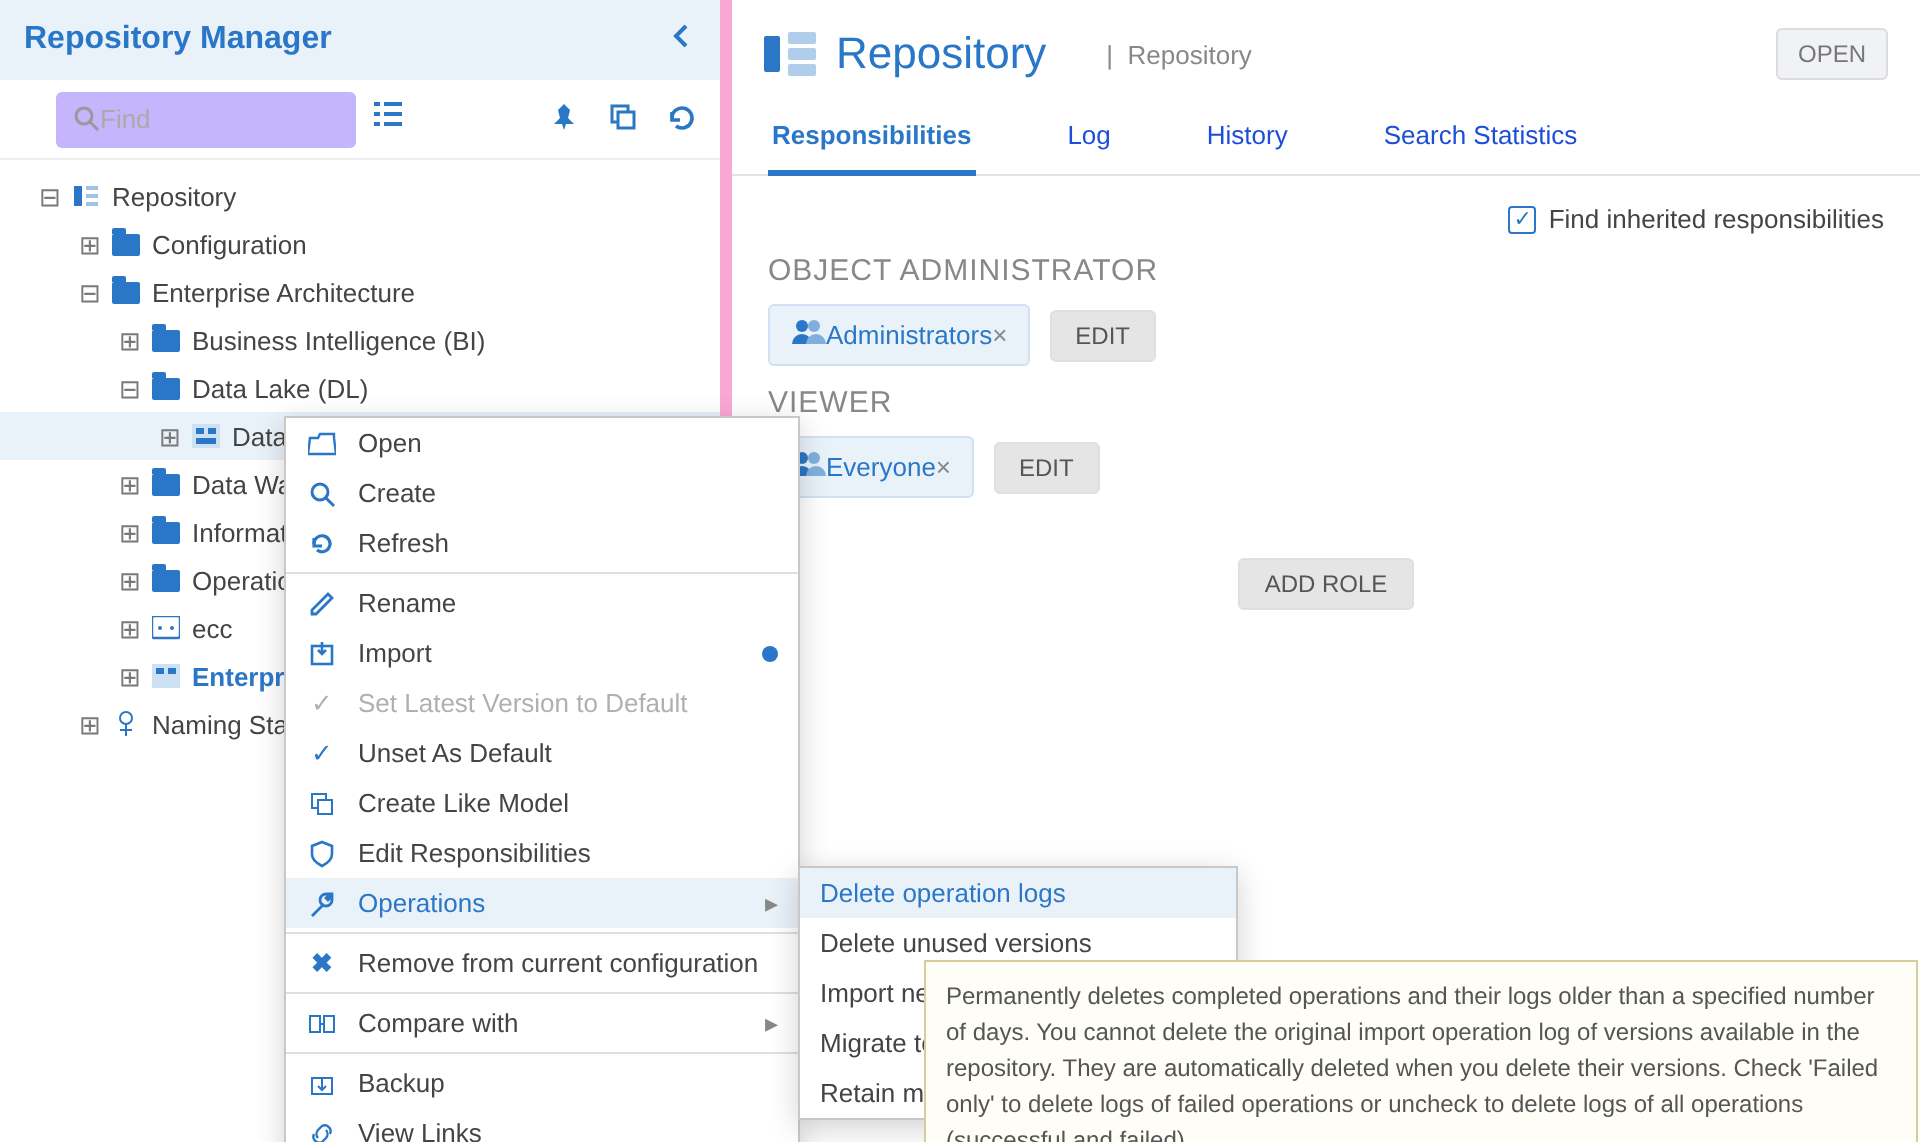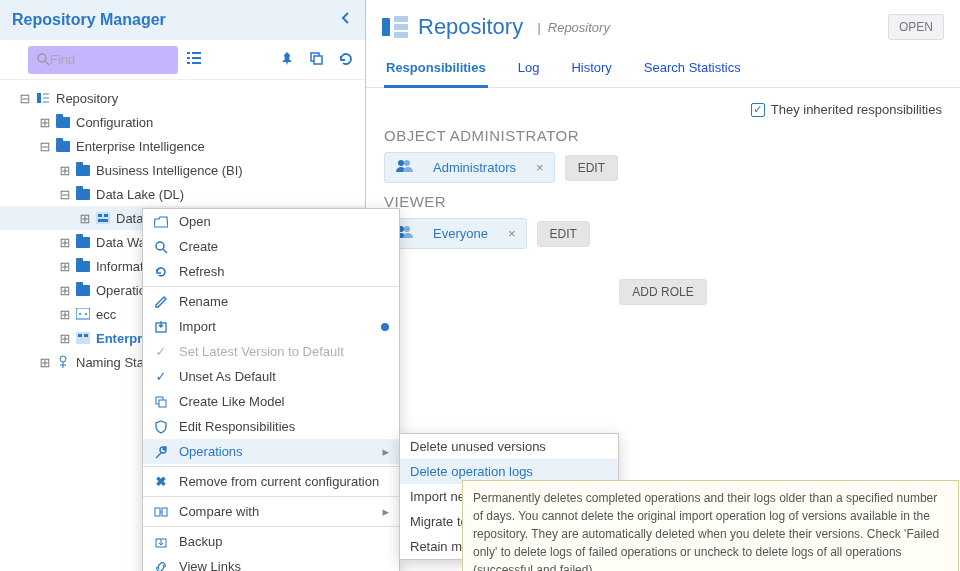--- a/index.html
+++ b/index.html
@@ -1,20 +1,20 @@
 <!DOCTYPE html>
 <html><head>
 <meta charset="utf-8">
 <style>
 * { box-sizing: border-box; margin: 0; padding: 0; font-family: -apple-system, BlinkMacSystemFont, "Segoe UI", Arial, sans-serif; }
 body { width: 960px; height: 571px; overflow: hidden; background: #fff; color: #333; font-size: 13px; }
 .app { display: flex; height: 100%; }
 
 
-.left-panel { width: 366px; border-right: 1px solid #f9a8d4; display: flex; flex-direction: column; position: relative; }
+.left-panel { width: 366px; border-right: 6px solid #f9a8d4; display: flex; flex-direction: column; position: relative; }
 .panel-header { height: 40px; background: #eaf2f9; display: flex; align-items: center; padding: 0 12px; color: #2a77c7; font-weight: 600; font-size: 16px; }
 .panel-header .collapse { margin-left: auto; color: #2a77c7; cursor: pointer; }
 .toolbar-row { height: 40px; display: flex; align-items: center; padding: 0 12px; gap: 8px; border-bottom: 1px solid #eee; }
 .search-box { display: flex; align-items: center; background: #c4b5fd; border-radius: 3px; height: 28px; padding: 0 8px; width: 150px; color: #999; margin-left: 16px; }
 .search-box input { border: none; background: transparent; outline: none; width: 100%; font-size: 13px; color: #555; }
 .search-box input::placeholder { color: #aaa; }
 .toolbar-icons { margin-left: auto; display: flex; gap: 14px; align-items: center; color: #2a77c7; }
 .toolbar-icons span { cursor: pointer; }
 .list-icon { color: #2a77c7; font-size: 16px; }
 
@@ -58,34 +58,34 @@
 
 
 .right-panel { flex: 1; padding: 0; }
 .rp-header { display: flex; align-items: center; padding: 14px 16px 10px 16px; gap: 8px; }
 .app-icon { width: 28px; height: 22px; position: relative; }
 .app-icon .bar1 { position: absolute; left: 0; top: 2px; width: 8px; height: 18px; background: #2a77c7; border-radius: 1px; }
 .app-icon .bar2 { position: absolute; left: 12px; top: 0; width: 14px; height: 6px; background: #b0cdea; border-radius: 1px; }
 .app-icon .bar3 { position: absolute; left: 12px; top: 8px; width: 14px; height: 6px; background: #b0cdea; border-radius: 1px; }
 .app-icon .bar4 { position: absolute; left: 12px; top: 16px; width: 14px; height: 6px; background: #b0cdea; border-radius: 1px; }
 .rp-title { color: #2a77c7; font-size: 22px; font-weight: 400; }
-.rp-sub { color: #888; font-size: 13px; margin-left: 6px; font-style: italic; }
+.rp-sub { color: #888; font-size: 13px; margin-left: 22px; }
 .open-btn { margin-left: auto; background: #f0f2f5; border: 1px solid #ddd; border-radius: 3px; padding: 5px 10px; color: #777; font-size: 12px; }
 
-.tabs { display: flex; gap: 28px; padding: 0 18px; border-bottom: 1px solid #e3e3e3; }
+.tabs { display: flex; gap: 44px; padding: 0 18px; border-bottom: 1px solid #e3e3e3; }
 .tab { padding: 10px 2px; color: #1d4ed8; cursor: pointer; }
 .tab.active { color: #2a77c7; font-weight: 600; border-bottom: 3px solid #2a77c7; margin-bottom: -1px; }
 
 .rp-body { padding: 14px 18px; }
 .show-row { display: flex; justify-content: flex-end; align-items: center; color: #444; font-size: 13px; gap: 6px; margin-bottom: 10px; }
 .show-row .cbox { width: 14px; height: 14px; border: 1.5px solid #2a77c7; display: inline-flex; align-items: center; justify-content: center; color: #2a77c7; font-size: 11px; border-radius: 2px; }
 
 .section-label { font-size: 15px; color: #888; letter-spacing: 0.5px; margin: 10px 0 8px 0; }
 .role-row { display: flex; align-items: center; gap: 10px; margin-bottom: 10px; }
-.chip { display: inline-flex; align-items: center; gap: 20px; background: #eaf2f9; border: 1px solid #cfe1f3; border-radius: 3px; padding: 6px 10px; color: #2a77c7; }
+.chip { display: inline-flex; align-items: center; gap: 0; background: #eaf2f9; border: 1px solid #cfe1f3; border-radius: 3px; padding: 6px 10px; color: #2a77c7; }
 .chip .x { color: #888; cursor: pointer; }
 .grey-btn { background: #e5e5e5; border: 1px solid #dfdfdf; border-radius: 3px; padding: 5px 12px; color: #555; font-size: 12px; cursor: pointer; }
 .add-role { margin-top: 30px; display: flex; justify-content: center; }
 
 .splitter-handle { position: absolute; top: 280px; right: -9px; width: 9px; height: 48px; background: #d7d7d7; border-radius: 3px; z-index: 5; }
 
 
 .ico { font-size: 14px; line-height: 1; }
 </style>
 </head>
@@ -165,21 +165,21 @@
             <span class="folder"></span>
           </span>
         <span class="label">Configuration</span>
       </div>
 
       <div class="tree-item ind1">
         <span class="toggle">⊟</span>
         <span class="icon">
             <span class="folder"></span>
           </span>
-        <span class="label">Enterprise Intelligence</span>
+        <span class="label">Enterprise Architecture</span>
       </div>
 
       <div class="tree-item ind2">
         <span class="toggle">⊞</span>
         <span class="icon">
             <span class="folder"></span>
           </span>
         <span class="label">Business Intelligence (BI)</span>
       </div>
 
@@ -284,21 +284,21 @@
     <div class="tabs">
       <div class="tab active">Responsibilities</div>
       <div class="tab">Log</div>
       <div class="tab">History</div>
       <div class="tab">Search Statistics</div>
     </div>
 
     <div class="rp-body">
       <div class="show-row">
         <span class="cbox">✓</span>
-        <span>They inherited responsibilities</span>
+        <span>Find inherited responsibilities</span>
       </div>
 
       <div class="section-label">OBJECT ADMINISTRATOR</div>
       <div class="role-row">
         <span class="chip">
           <span>
             <svg width="18" height="14" viewBox="0 0 18 14">
                 <circle cx="6" cy="4" r="3" fill="#2a77c7"></circle>
                 <circle cx="12" cy="4" r="3" fill="#7fb0dd"></circle>
                 <path d="M1 13 a5 5 0 0 1 10 0 Z" fill="#2a77c7"></path>
@@ -446,27 +446,27 @@
     <span class="mi-icon">
         <svg width="14" height="14" viewBox="0 0 14 14">
           <path d="M5 9 a3 3 0 0 1 0-4 l2-2 a3 3 0 0 1 4 4 M9 5 a3 3 0 0 1 0 4 l-2 2 a3 3 0 0 1 -4 -4" stroke="#2a77c7" fill="none" stroke-width="1.2"></path>
         </svg>
       </span>
     <span>View Links</span>
   </div>
 </div>
 
 <div class="submenu">
-  <div class="menu-item">
-    <span>Delete unused versions</span>
-  </div>
   <div class="menu-item highlight">
     <span>Delete operation logs</span>
   </div>
   <div class="menu-item">
+    <span>Delete unused versions</span>
+  </div>
+  <div class="menu-item">
     <span>Import new version</span>
   </div>
   <div class="menu-item">
     <span>Migrate to model</span>
   </div>
   <div class="menu-item">
     <span>Retain maximum versions</span>
   </div>
 </div>
 

